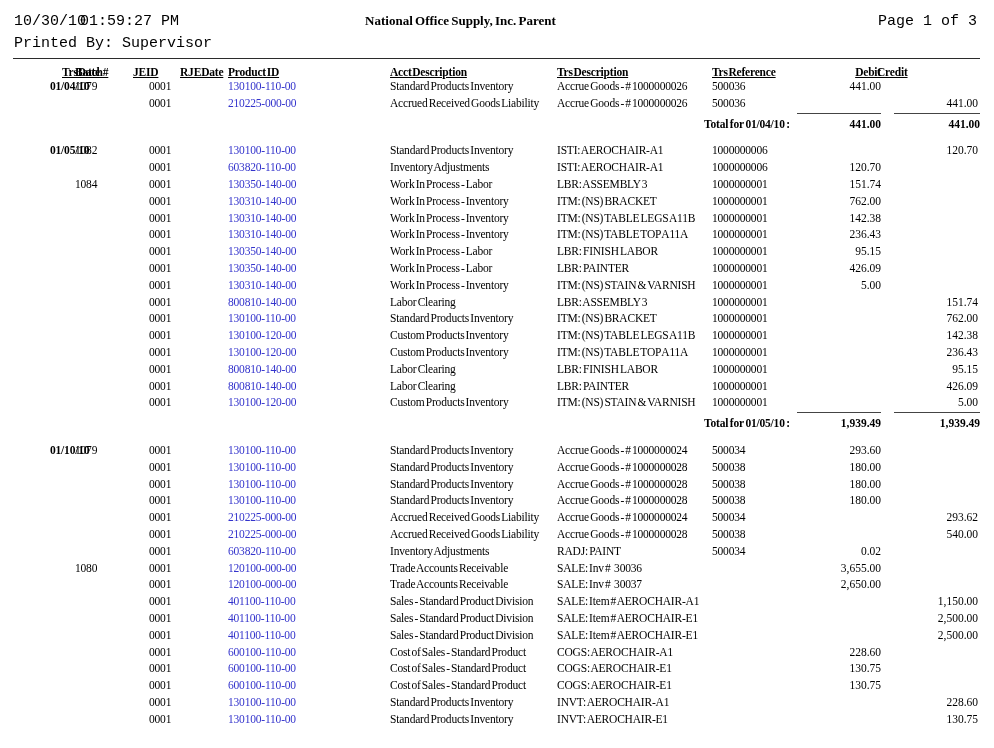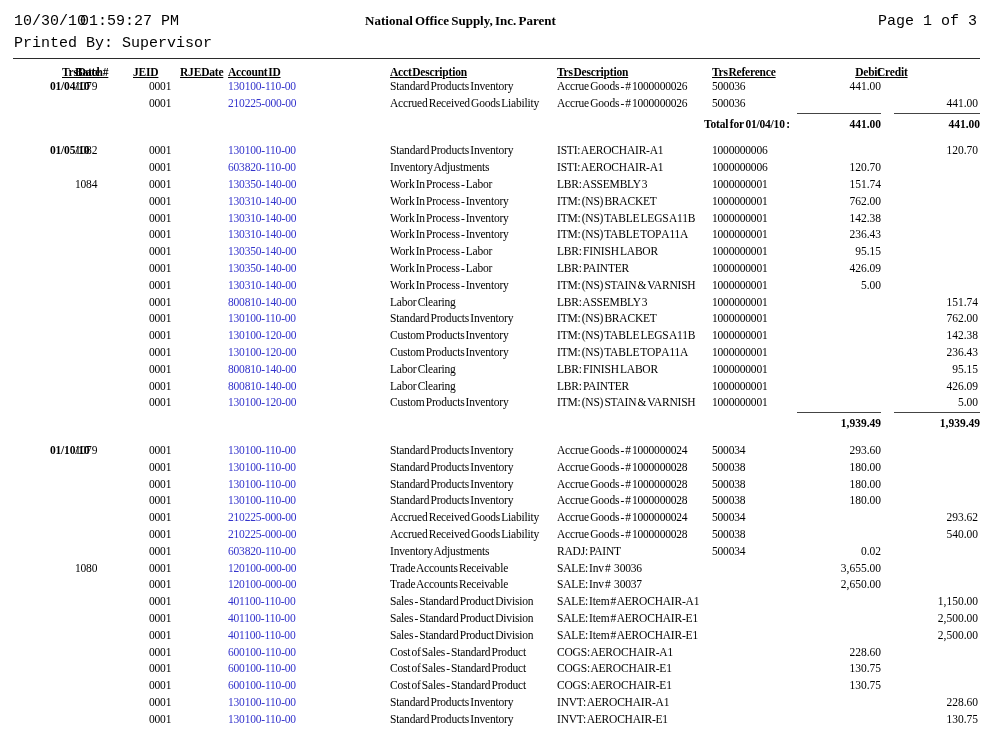--- a/index.html
+++ b/index.html
@@ -55,21 +55,21 @@
 
   <div class="abs hdr-small" style="right:17px; top:13px;">Page 1 of 3</div>
 
   <div class="rule"></div>
 
   <div class="colhead">
     <span class="h-trsdate">TrsDate</span>
     <span class="h-batch">Batch#</span>
     <span class="h-jeid">JEID</span>
     <span class="h-rjedate">RJEDate</span>
-    <span class="h-account">Account ID</span>
+    <span class="h-account">Product ID</span>
     <span class="h-acctdesc">Acct Description</span>
     <span class="h-trsdesc">Trs Description</span>
     <span class="h-trsref">Trs Reference</span>
     <span class="h-debit">Debit</span>
     <span class="h-credit">Credit</span>
   </div>
 
   <div>
       <div class="row" style="top: 80px;">
         <span class="cell cell-trsdate">01/04/10</span>
@@ -219,20 +219,21 @@
       </div>
       <div class="row" style="top: 396.4px;">
         <span class="cell cell-jeid">0001</span>
         <span class="cell cell-account" style="color: rgb(51, 51, 204);">130100-120-00</span>
         <span class="cell cell-acctdesc">Custom Products Inventory</span>
         <span class="cell cell-trsdesc">ITM: (NS) STAIN &amp; VARNISH</span>
         <span class="cell cell-trsref">1000000001</span>
         <span class="cell cell-credit">5.00</span>
       </div>
       <div class="row" style="top: 417.2px;">
+        <span class="cell total-label">Total for 01/05/10 :</span>
         <span class="cell total-debit">1,939.49</span>
         <span class="cell total-credit">1,939.49</span>
       </div>
       <div class="row" style="top: 444px;">
         <span class="cell cell-trsdate">01/10/10</span>
         <span class="cell cell-batch">1079</span>
         <span class="cell cell-jeid">0001</span>
         <span class="cell cell-account" style="color: rgb(51, 51, 204);">130100-110-00</span>
         <span class="cell cell-acctdesc">Standard Products Inventory</span>
         <span class="cell cell-trsdesc">Accrue Goods - # 1000000024</span>

